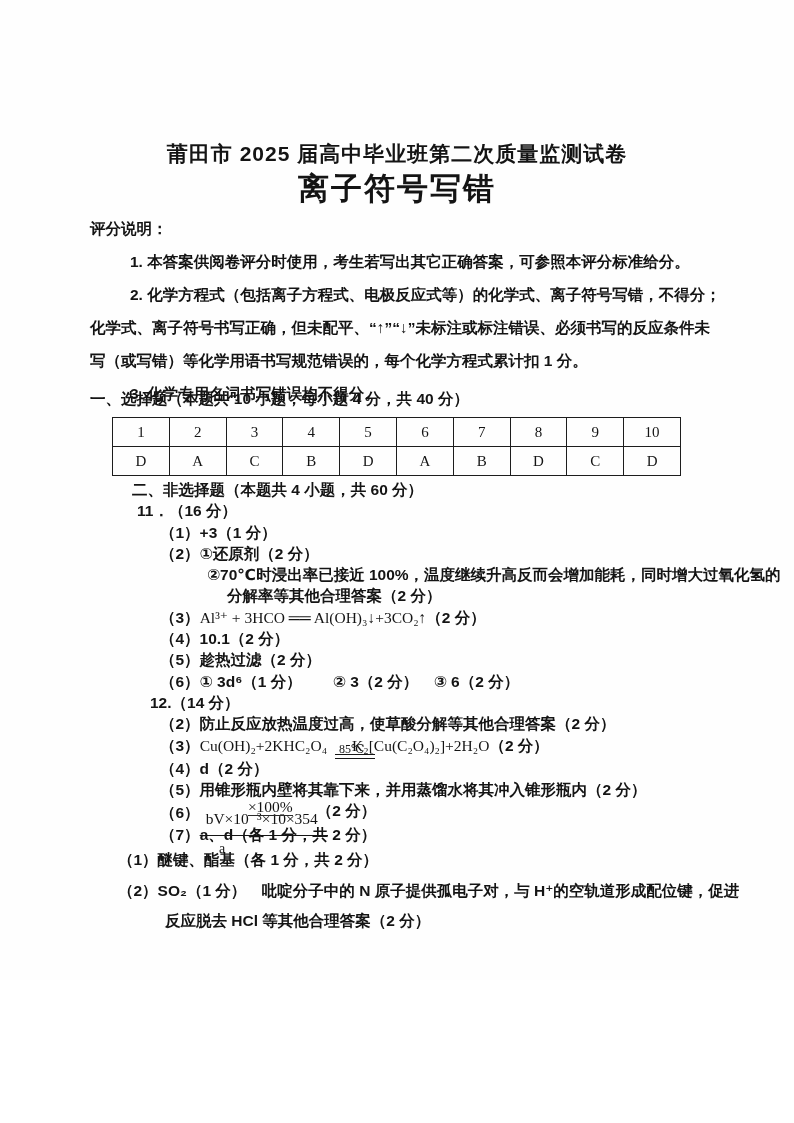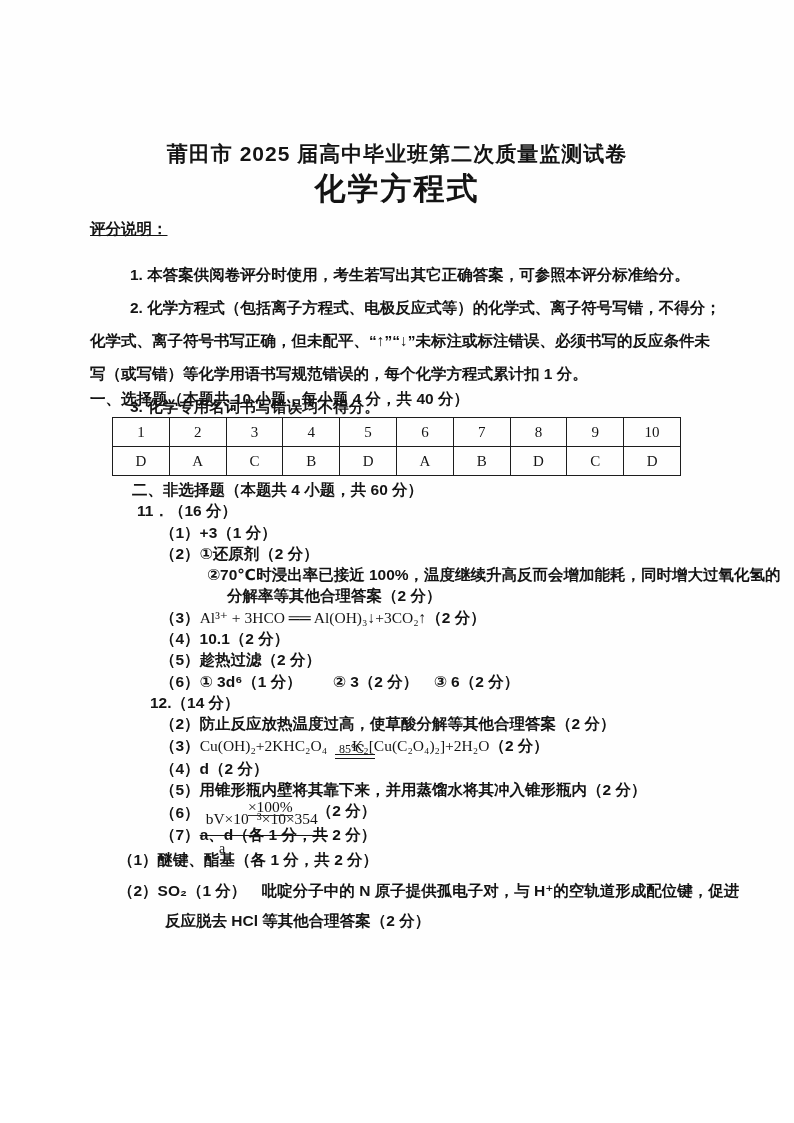--- a/index.html
+++ b/index.html
@@ -9,21 +9,21 @@
     background:#fefefe;
     overflow:hidden;
     font-family:"Liberation Sans","DejaVu Sans",sans-serif;
     color:#141414;
     font-weight:bold;
   }
   .center-abs{position:absolute;left:0;right:0;text-align:center;}
   .title1{top:140px;font-size:21px;letter-spacing:1px;}
   .title2{top:168px;font-size:31px;letter-spacing:2px;}
   .scoring{position:absolute;top:217px;left:90px;width:630px;font-size:15.5px;}
-  .scoring .head{line-height:24px;margin-bottom:17px;text-decoration:underline;}
+  .scoring .head{line-height:24px;margin-bottom:4px;}
   .scoring .p{line-height:33px;white-space:nowrap;}
   .ind1{padding-left:40px;}
   .choice{position:absolute;top:388px;left:90px;width:640px;font-size:15.5px;}
   .sec-head{line-height:22px;}
   table.ans{
     border-collapse:collapse;
     margin:7px 0 0 22px;
     font-family:"Liberation Serif","DejaVu Serif",serif;
     font-weight:normal;font-size:15px;
   }
@@ -60,21 +60,21 @@
   .footer{position:absolute;top:997px;left:0;right:0;text-align:center;
     font-size:18px;font-weight:normal;
     font-family:"Liberation Serif","DejaVu Serif",serif;color:#0f172a;}
 </style>
 </head>
 <body>
 
 <div class="page">
 
   <div class="center-abs title1">莆田市 2025 届高中毕业班第二次质量监测试卷</div>
-  <div class="center-abs title2">化学方程式</div>
+  <div class="center-abs title2">离子符号写错</div>
 
   <div class="scoring">
     <div class="head">评分说明：</div>
     <div class="p ind1">1. 本答案供阅卷评分时使用，考生若写出其它正确答案，可参照本评分标准给分。</div>
     <div class="p ind1">2. 化学方程式（包括离子方程式、电极反应式等）的化学式、离子符号写错，不得分；</div>
     <div class="p">化学式、离子符号书写正确，但未配平、“↑”“↓”未标注或标注错误、必须书写的反应条件未</div>
     <div class="p">写（或写错）等化学用语书写规范错误的，每个化学方程式累计扣 1 分。</div>
     <div class="p ind1">3. 化学专用名词书写错误均不得分。</div>
   </div>
 

